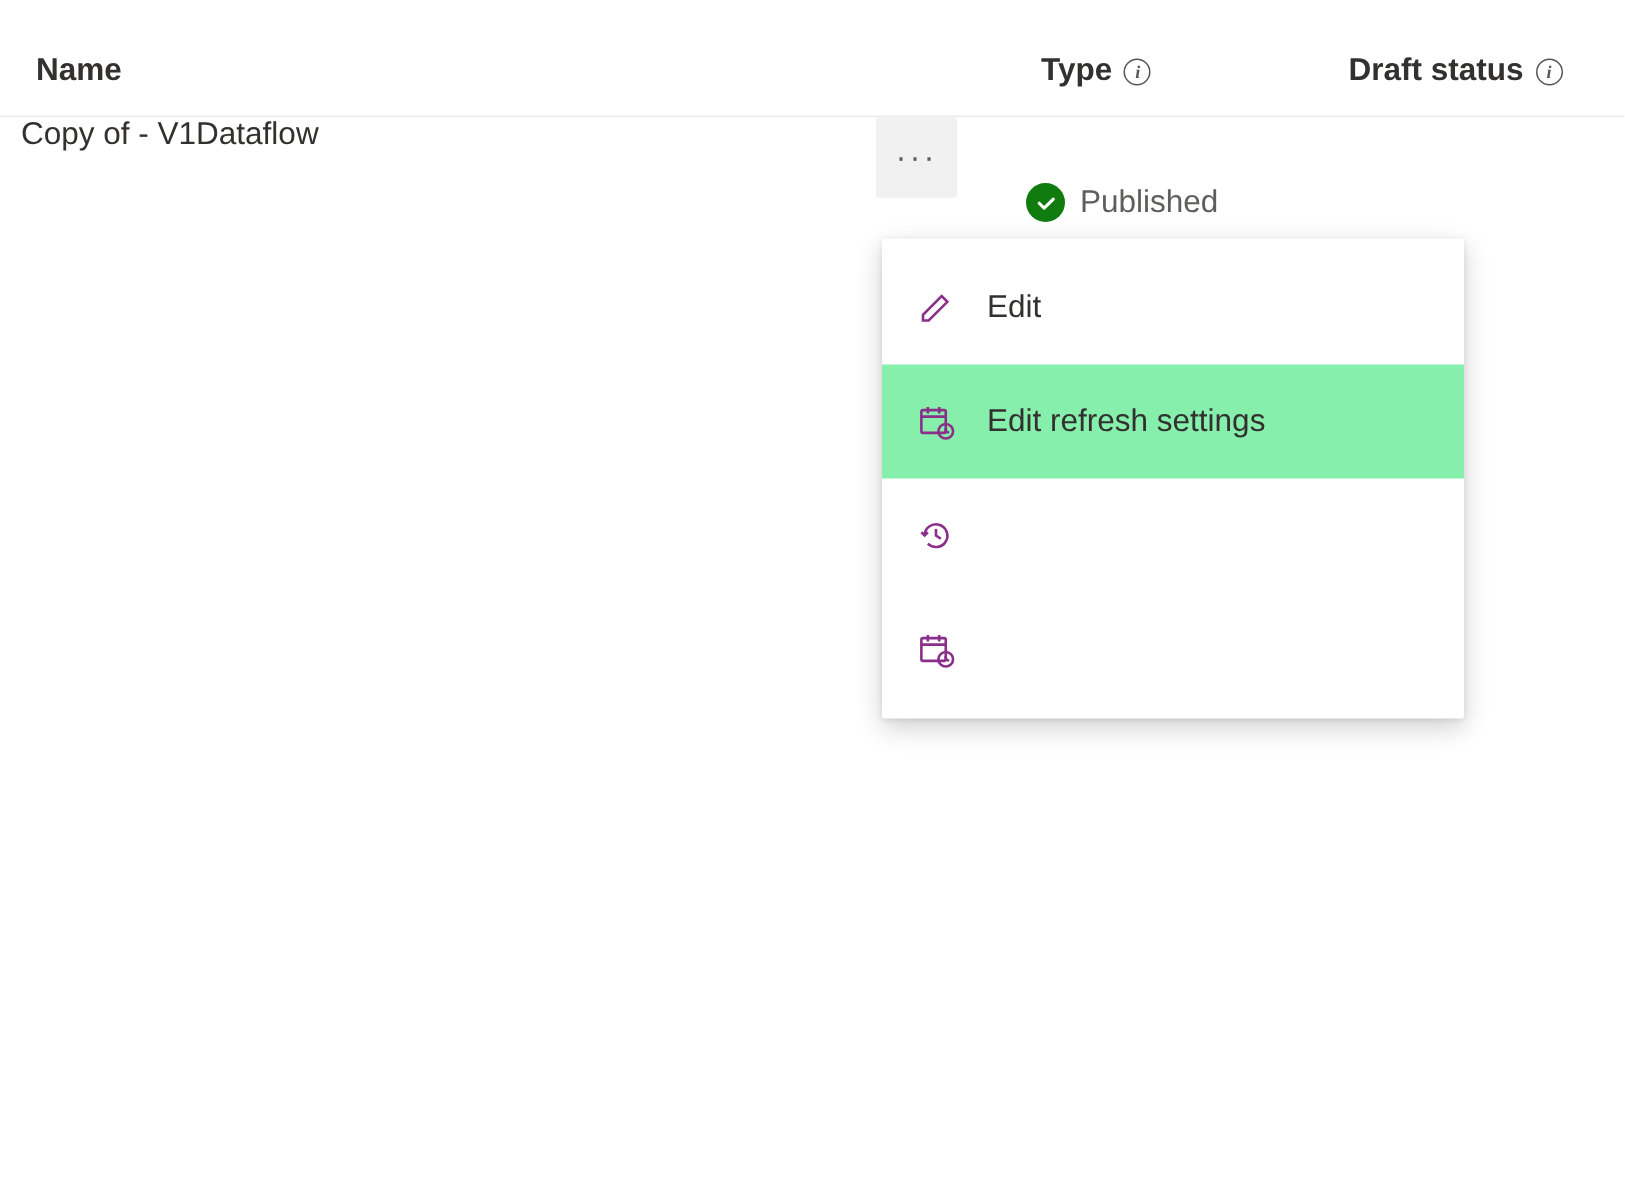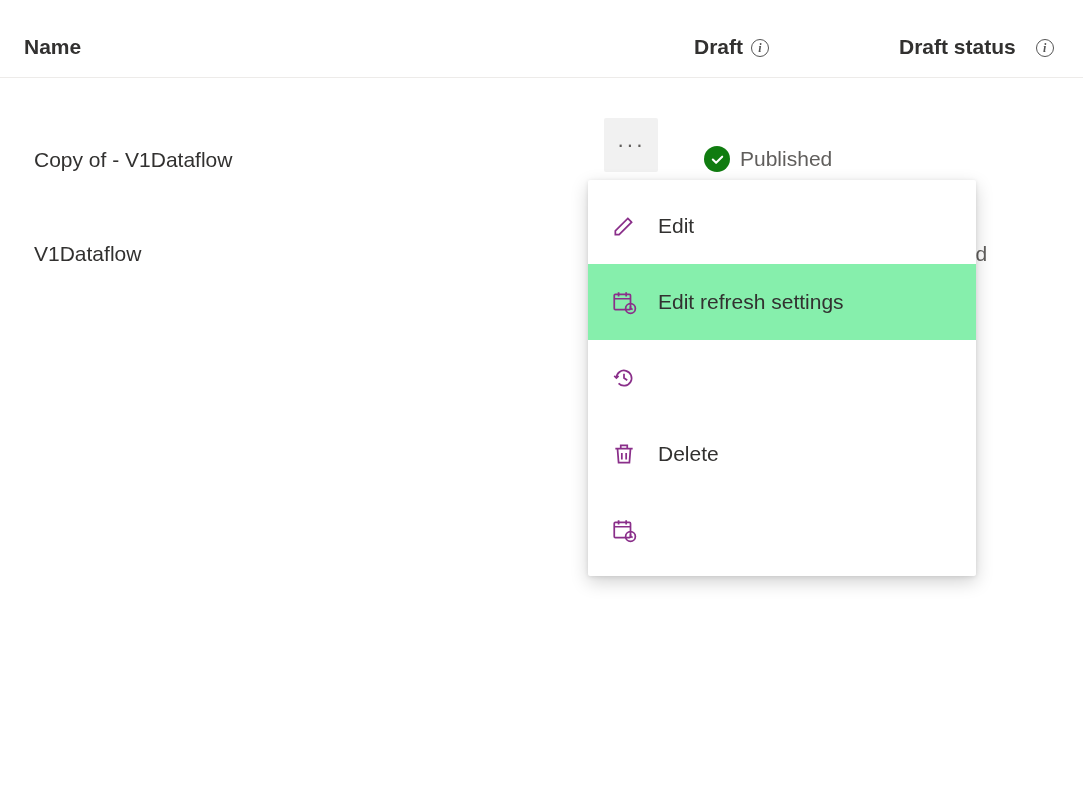--- a/index.html
+++ b/index.html
@@ -36,46 +36,47 @@
     .col-type {
       flex: 0 0 205px;
       display: flex;
       align-items: center;
       gap: 8px;
     }
     .col-status {
       flex: 1;
       display: flex;
       align-items: center;
-      gap: 20px;
+      gap: 8px;
     }
     .data-row {
       display: flex;
-      align-items: flex-end;
-      padding: 0 0 0 34px;
+      align-items: flex-start;
+      padding: 0 0 0 14px;
       height: 94px;
       font-size: 21px;
       color: #323130;
     }
     .row-name {
       flex: 0 0 570px;
     }
     .row-actions {
       flex: 0 0 100px;
       display: flex;
       align-items: center;
     }
     .row-type {
       flex: 0 0 205px;
     }
     .row-status {
       flex: 1;
       display: flex;
       align-items: center;
       gap: 10px;
+      margin-top: 44px;
     }
     .more-btn {
       width: 54px;
       height: 54px;
       display: flex;
       align-items: center;
       justify-content: center;
       background: #f1f1f1;
       border: none;
       cursor: pointer;
@@ -111,21 +112,21 @@
     }
     .check-circle svg {
       width: 15px;
       height: 15px;
     }
     .status-text {
       color: #605e5c;
     }
     .context-menu {
       position: absolute;
-      top: 180px;
+      top: 159px;
       left: 588px;
       width: 388px;
       background: #fff;
       box-shadow: 0 6px 18px rgba(0,0,0,0.18), 0 1px 4px rgba(0,0,0,0.1);
       border-radius: 2px;
       padding: 8px 0;
       z-index: 100;
     }
     .menu-item {
       display: flex;
@@ -159,21 +160,21 @@
   </style>
 </head>
 <body>
 
 <div class="table">
   <div class="header-row">
     <div class="col-name">
       <span>Name</span>
     </div>
     <div class="col-type">
-      <span>Draft</span>
+      <span>Type</span>
       <span class="info-icon">i</span>
     </div>
     <div class="col-status">
       <span>Draft status</span>
       <span class="info-icon">i</span>
     </div>
   </div>
 
   <div class="data-row">
     <div class="row-name">Copy of - V1Dataflow</div>
@@ -185,28 +186,20 @@
     <div class="row-status">
       <span class="check-circle">
         <svg viewBox="0 0 16 16">
             <path d="M3 8 L6.5 11.5 L13 5" stroke="#fff" stroke-width="2.2" fill="none" stroke-linecap="round" stroke-linejoin="round"></path>
           </svg>
       </span>
       <span class="status-text">Published</span>
     </div>
   </div>
 
-  <div class="data-row">
-    <div class="row-name">V1Dataflow</div>
-    <div class="row-actions"></div>
-    <div class="row-type"></div>
-    <div class="row-status">
-      <span class="status-text">ublished</span>
-    </div>
-  </div>
 </div>
 
 <div class="context-menu">
   <div class="menu-item">
     <span class="menu-icon">
       <svg viewBox="0 0 24 24">
           <path d="M4 20 L4 16.5 L15.5 5 L19 8.5 L7.5 20 Z M15.5 5 L19 8.5"></path>
         </svg>
     </span>
     <span>Edit</span>
@@ -227,28 +220,20 @@
       <svg viewBox="0 0 24 24">
           <path d="M5 12 A7 7 0 1 1 7 17"></path>
           <path d="M3 10 L5 12 L7 10"></path>
           <path d="M12 8 L12 12 L15 14"></path>
         </svg>
     </span>
   </div>
   <div class="menu-item">
     <span class="menu-icon">
       <svg viewBox="0 0 24 24">
-          <path d="M4 7 L20 7 M9 7 L9 4 L15 4 L15 7 M6 7 L7 20 L17 20 L18 7 M10 11 L10 17 M14 11 L14 17"></path>
-        </svg>
-    </span>
-    <span>Delete</span>
-  </div>
-  <div class="menu-item">
-    <span class="menu-icon">
-      <svg viewBox="0 0 24 24">
           <rect x="3" y="5" width="15" height="14" rx="1"></rect>
           <path d="M3 9 L18 9 M7 3 L7 7 M14 3 L14 7"></path>
           <circle cx="18" cy="18" r="4.5"></circle>
           <path d="M18 16 L18 18 L20 19"></path>
         </svg>
     </span>
   </div>
 </div>
 
 </body></html>

